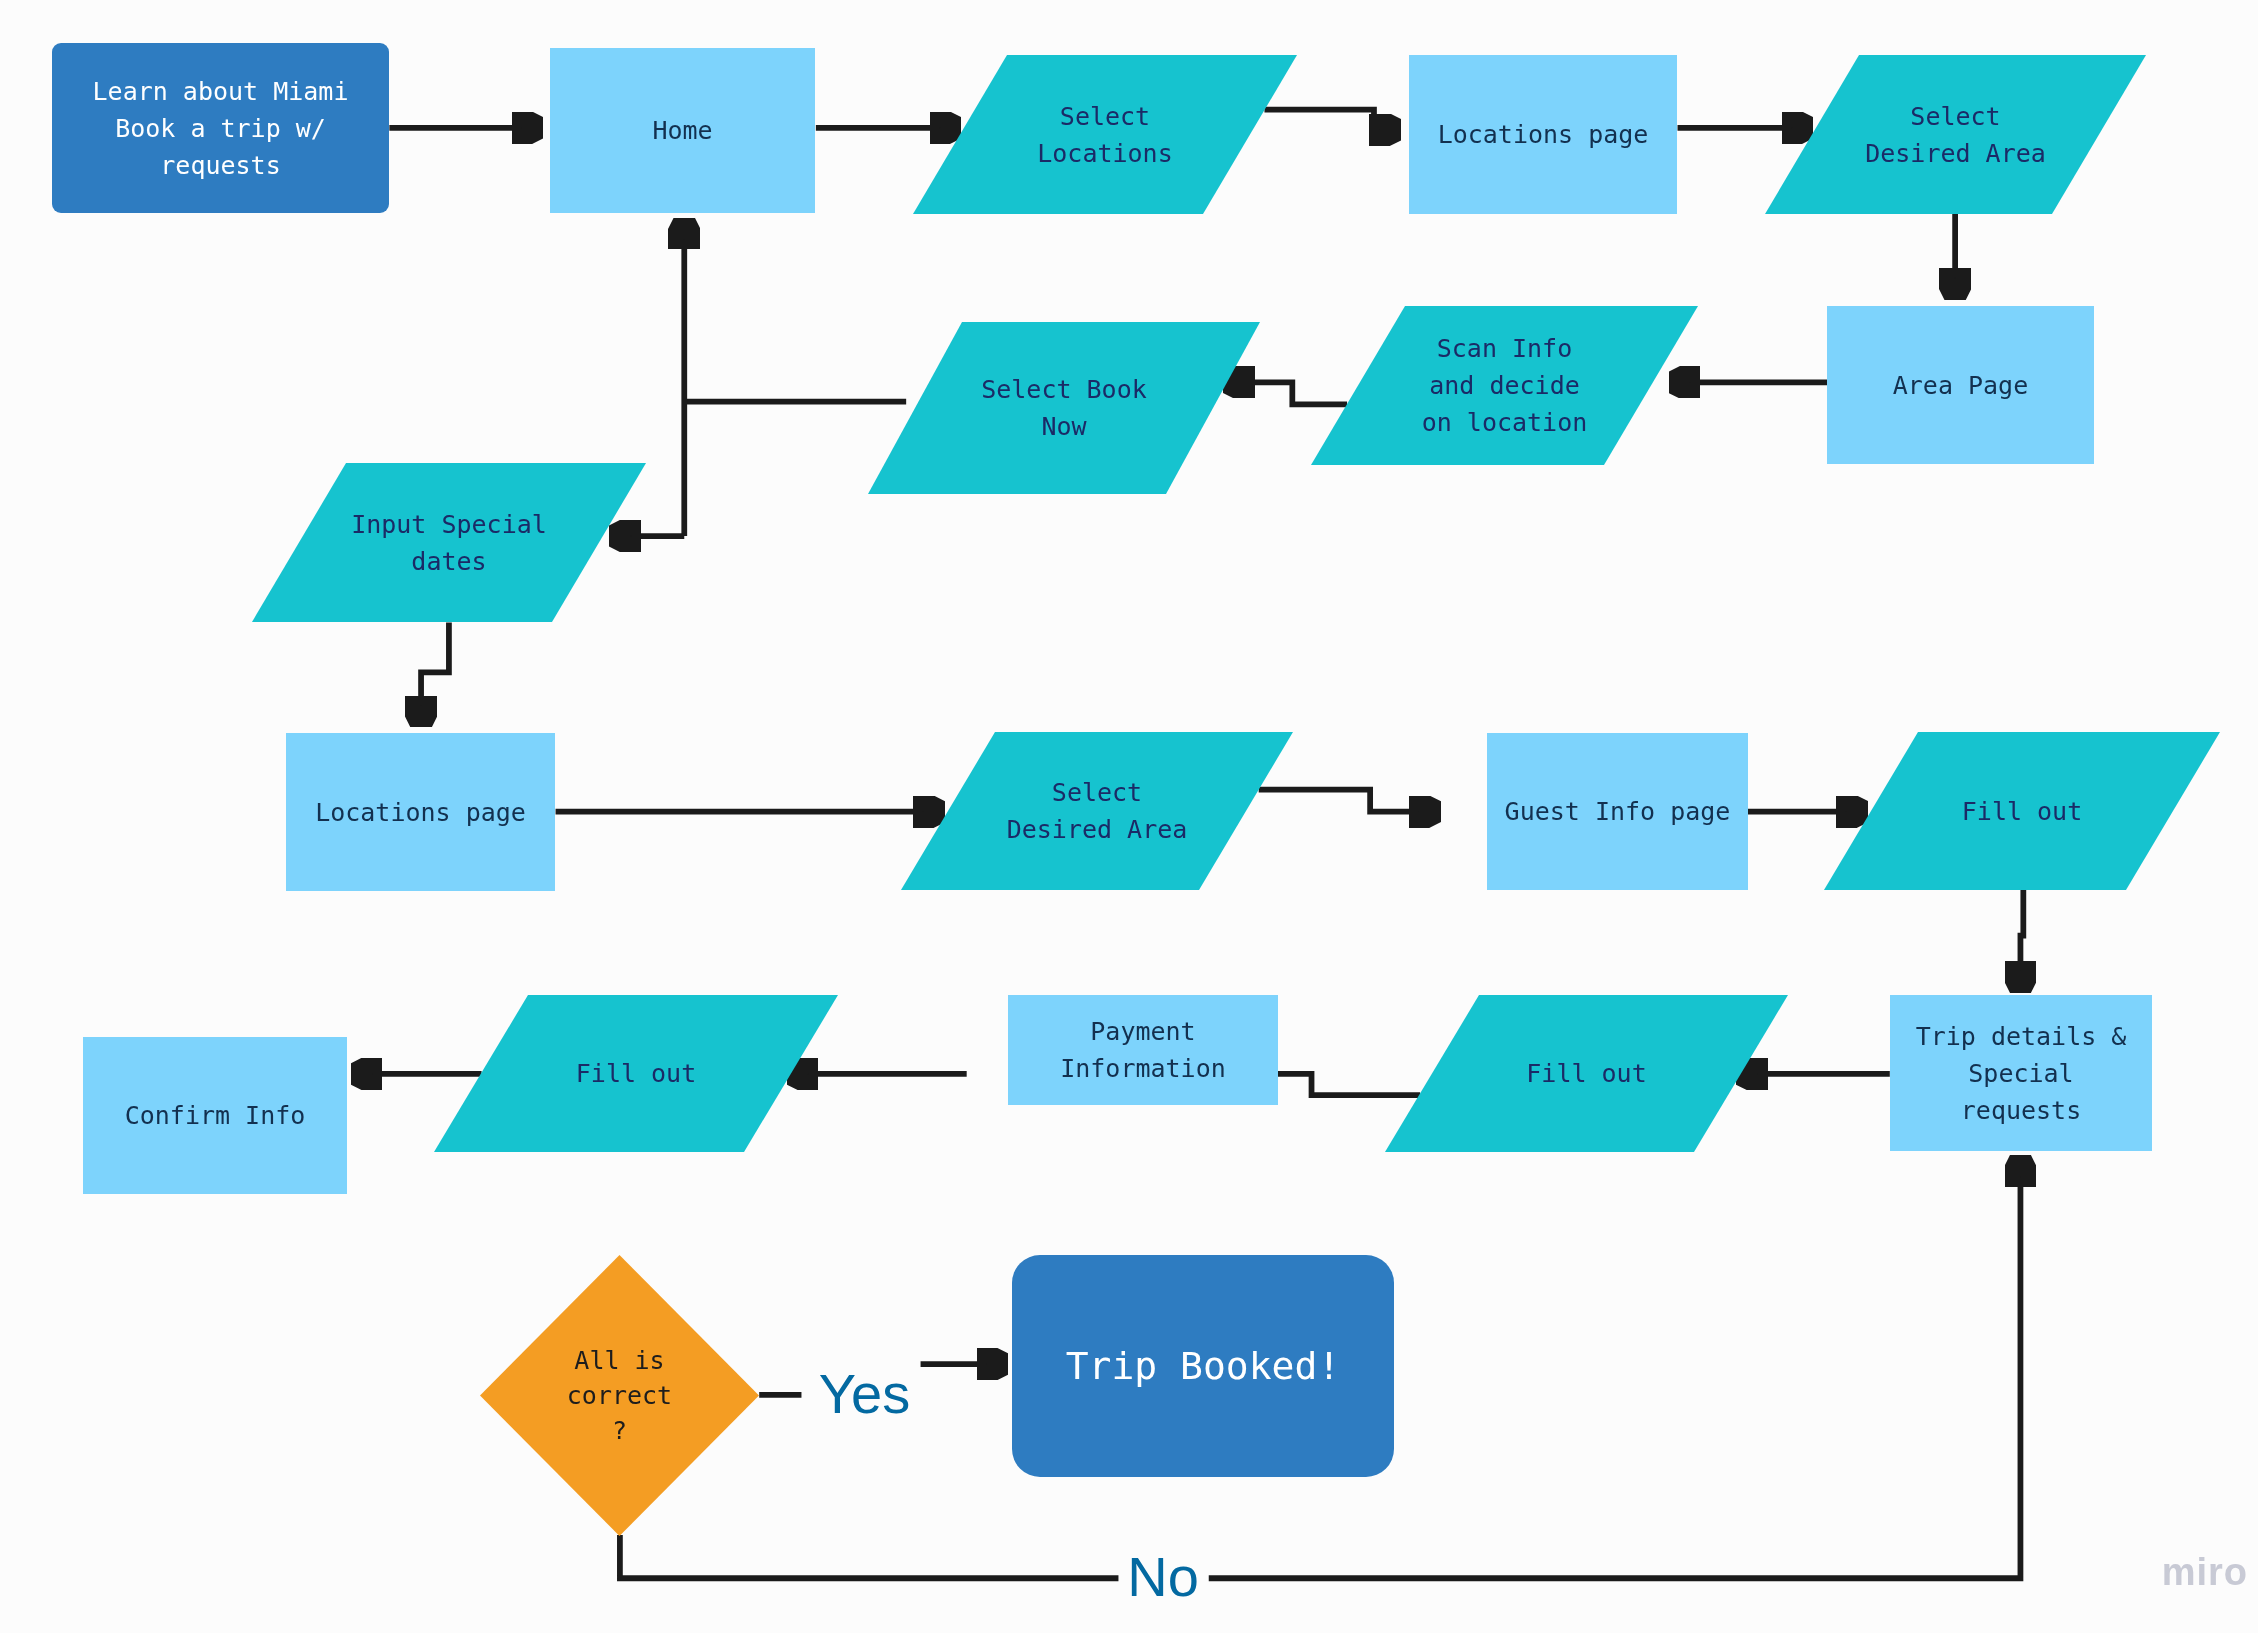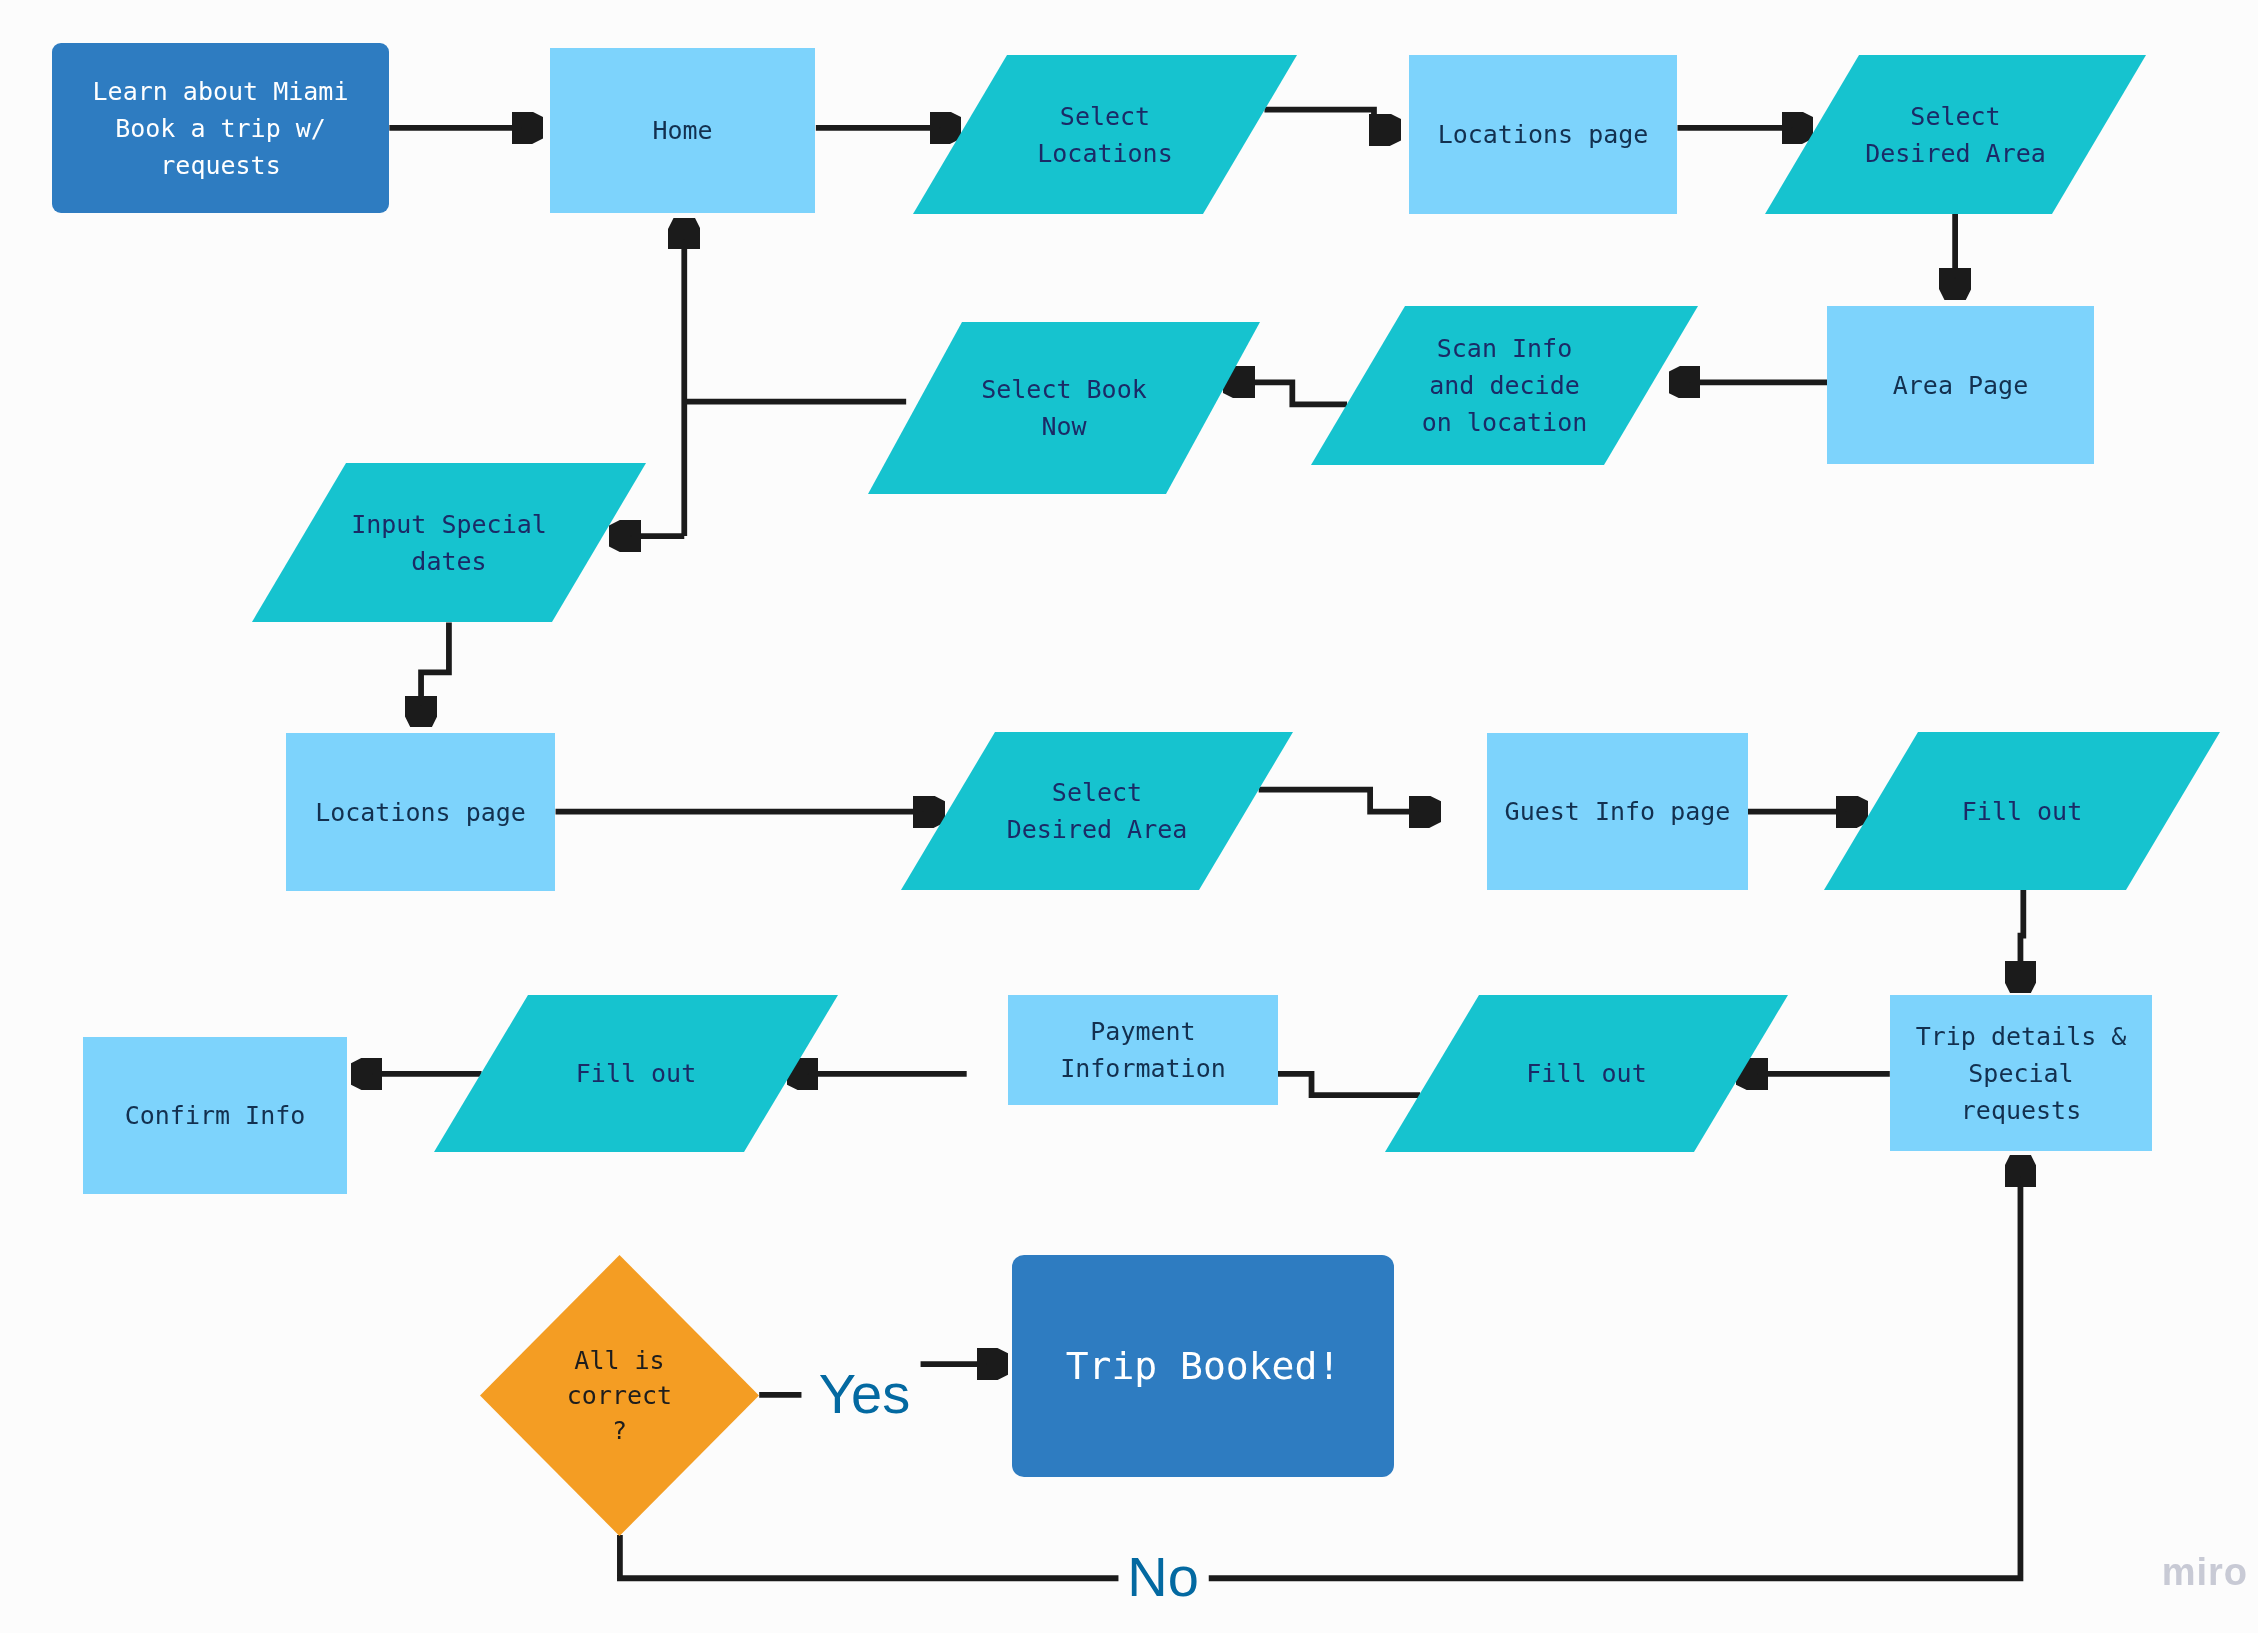--- a/index.html
+++ b/index.html
@@ -51,21 +51,21 @@
   .n-locations-page-2{left:286px;top:733px;width:269px;height:158px;}
   .n-select-desired-area-2{left:901px;top:732px;width:392px;height:158px;}
   .n-guest-info-page{left:1443px;top:733px;width:261px;height:157px;margin-left:44px;}
   .n-fill-out-1{left:1824px;top:732px;width:396px;height:158px;}
   .n-trip-details{left:1890px;top:995px;width:262px;height:156px;}
   .n-fill-out-2{left:1385px;top:995px;width:403px;height:157px;}
   .n-payment-information{left:1008px;top:995px;width:270px;height:110px;}
   .n-fill-out-3{left:434px;top:995px;width:404px;height:157px;}
   .n-confirm-info{left:83px;top:995px;width:264px;height:157px;margin-top:42px;}
   .n-all-is-correct{left:480px;top:1255px;width:279px;height:281px;line-height:35px;}
-  .n-trip-booked{left:1012px;top:1255px;width:382px;height:222px;border-radius:12px;font-size:38px;}
+  .n-trip-booked{left:1012px;top:1255px;width:382px;height:222px;border-radius:28px;font-size:38px;}
 
   .edge-label{
     position:absolute;
     display:flex;align-items:center;justify-content:center;
     font-family:"Liberation Sans", sans-serif;
     font-size:56px;color:#0369a1;
   }
   .l-yes{left:805px;top:1358px;width:119px;height:71px;}
   .l-no{left:1120px;top:1541px;width:86px;height:71px;}
 

